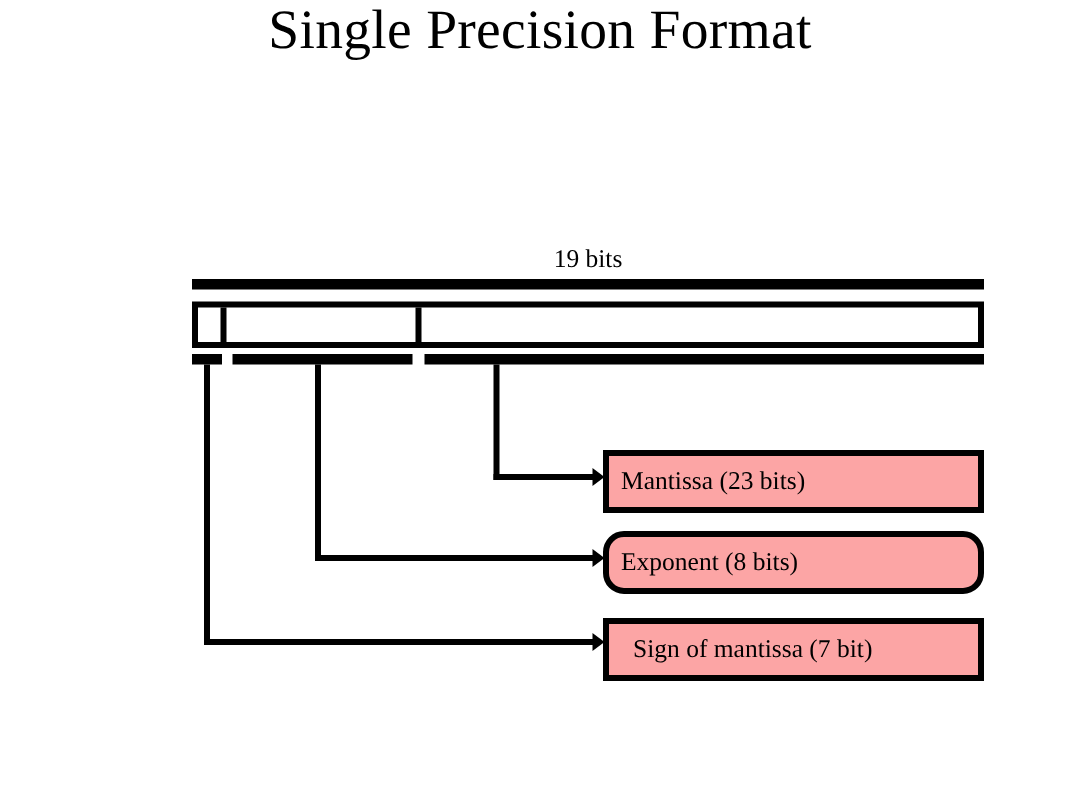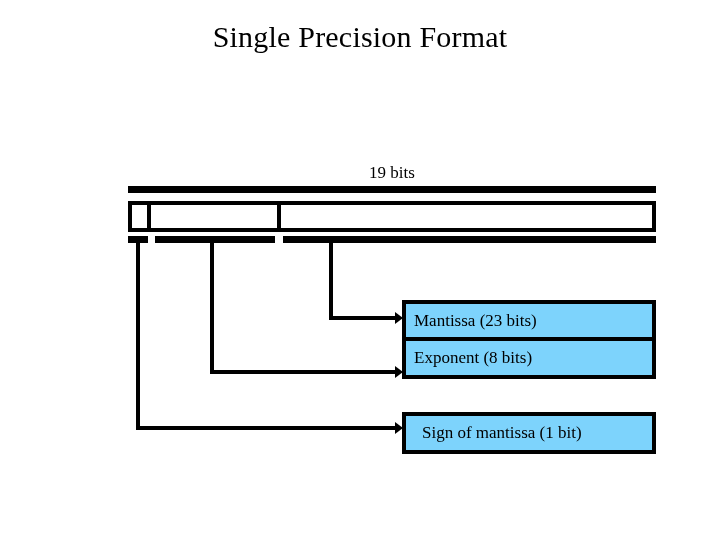--- a/index.html
+++ b/index.html
@@ -22,24 +22,24 @@
     left: 0;
     top: 0;
     width: 720px;
     height: 540px;
   }
 
   
   .slide-title {
     position: absolute;
     left: 0;
-    top: 18px;
+    top: 2px;
     width: 720px;
     text-align: center;
-    font-size: 30px;
+    font-size: 37px;
     line-height: 38px;
     font-weight: normal;
     letter-spacing: 0.2px;
     white-space: nowrap;
   }
 
   
   .bits-caption {
     position: absolute;
     left: 128px;
@@ -125,32 +125,32 @@
   .arrow.sign { left: 395px; top: 422px; }
 
   
   .callout {
     position: absolute;
     left: 402px;
     width: 254px;
     height: 42px;
     box-sizing: border-box;
     border: 4px solid #000000;
-    background: #7dd3fc;
+    background: #fca5a5;
     display: flex;
     align-items: center;
     padding-left: 8px;
   }
   .callout .callout-text {
     font-size: 17px;
     line-height: 20px;
     white-space: nowrap;
   }
   .callout.mantissa { top: 300px; }
-  .callout.exponent { top: 337px; }
+  .callout.exponent { top: 354px; border-radius: 14px; }
   .callout.sign     { top: 412px; }
   .callout.sign .callout-text { padding-left: 8px; }
 </style>
 </head>
 <body>
 
 <div id="slide">
 
   <div class="slide-title">Single Precision Format</div>
 
@@ -181,16 +181,16 @@
 
   <div class="callout mantissa">
     <span class="callout-text">Mantissa (23 bits)</span>
   </div>
 
   <div class="callout exponent">
     <span class="callout-text">Exponent (8 bits)</span>
   </div>
 
   <div class="callout sign">
-    <span class="callout-text">Sign of mantissa (1 bit)</span>
+    <span class="callout-text">Sign of mantissa (7 bit)</span>
   </div>
 
 </div>
 
 </body></html>

